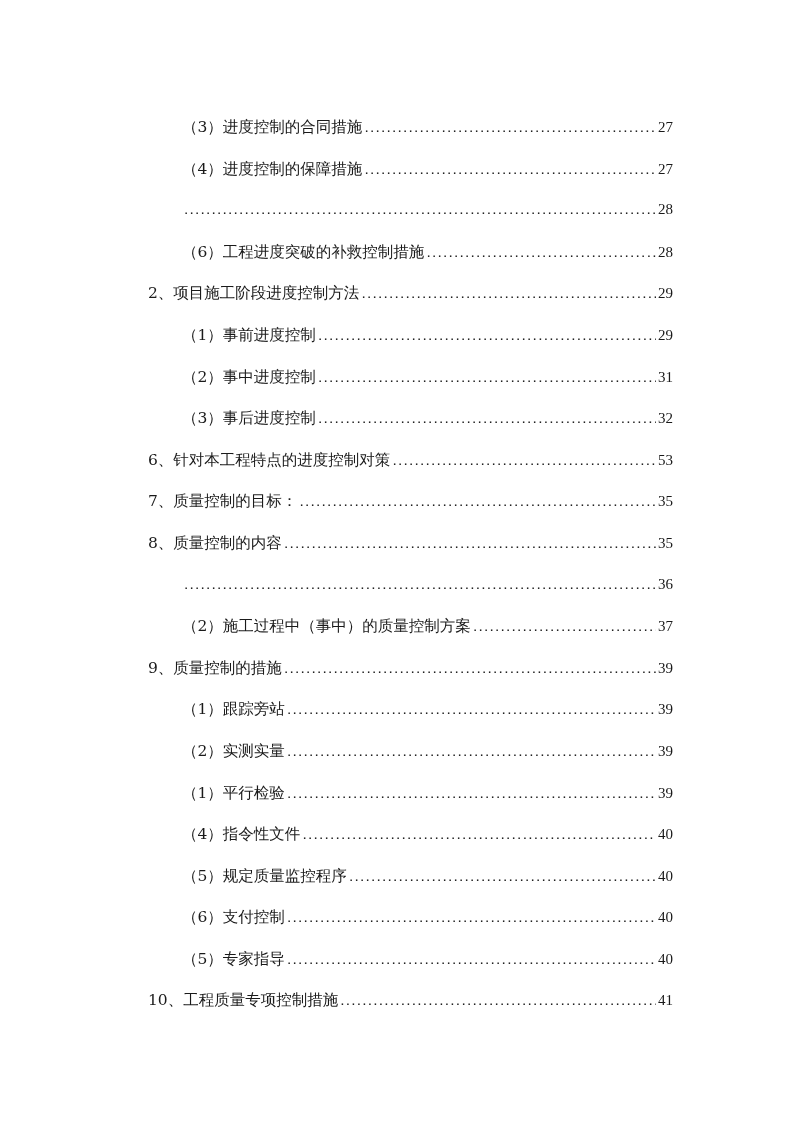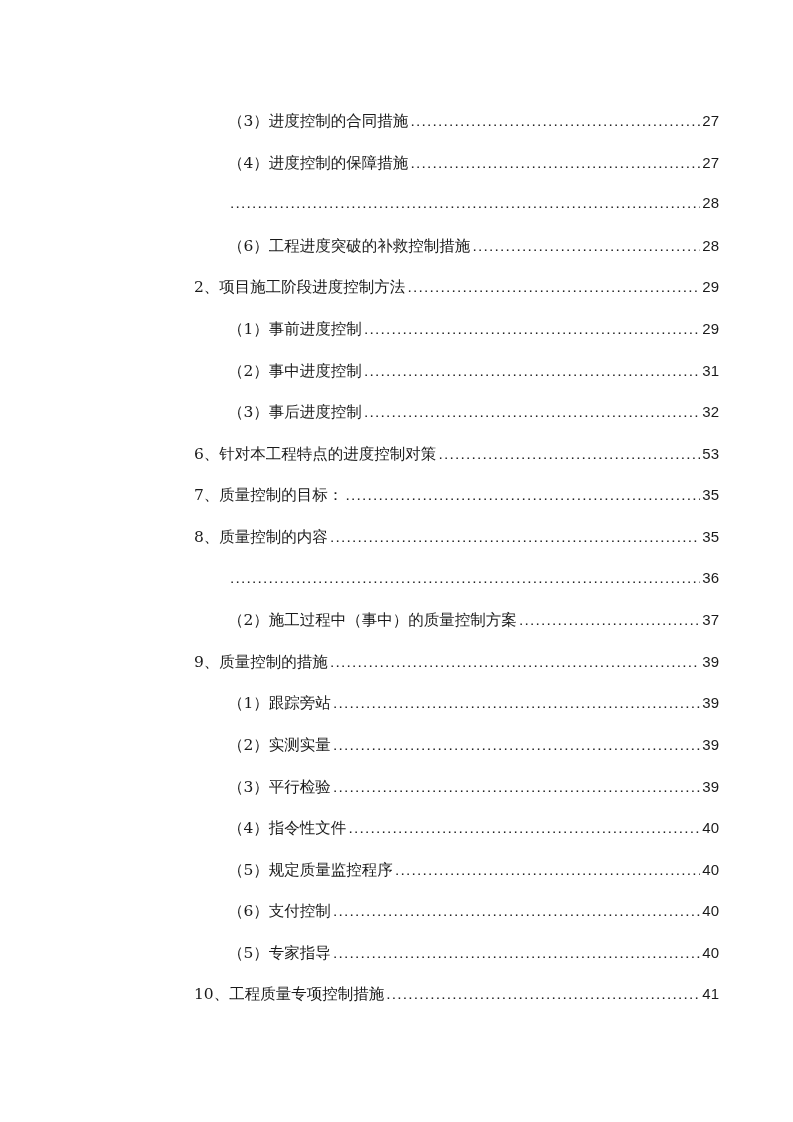--- a/index.html
+++ b/index.html
@@ -1,25 +1,25 @@
 <!DOCTYPE html>
 <html><head>
 <meta charset="utf-8">
 <style>
   html, body { margin: 0; padding: 0; background: #ffffff; }
   body { width: 793px; height: 1122px; position: relative; overflow: hidden;
          font-family: "DejaVu Serif", serif; color: #1a1a1a; }
-  .toc { position: absolute; left: 148px; top: 111px; width: 525px; margin-left: 46px; }
+  .toc { position: absolute; left: 148px; top: 117px; width: 525px; }
   .row { display: flex; align-items: baseline; height: 41.6px; font-size: 15.5px; }
   .row.sub { padding-left: 34px; }
   .label { white-space: nowrap; flex: none; }
   .dots { flex: 1 1 auto; overflow: hidden; white-space: nowrap; margin: 0 2px;
           font-family: "Liberation Sans", sans-serif; letter-spacing: 1.2px; color: #222; }
   .dots::before { content: "................................................................................................................................................................................................"; }
-  .page { flex: none; font-family: Liberation Sans, sans-serif; font-size: 15px; text-align: center; }
+  .page { flex: none; font-family: Liberation Serif, serif; font-size: 15px; text-align: center; }
 </style>
 </head>
 <body>
 
 <div class="toc">
   <div class="row sub">
       <span class="label">（3）进度控制的合同措施</span>
       <span class="dots"></span>
       <span class="page">27</span>
     </div>
@@ -90,21 +90,21 @@
       <span class="label">（1）跟踪旁站</span>
       <span class="dots"></span>
       <span class="page">39</span>
     </div>
   <div class="row sub">
       <span class="label">（2）实测实量</span>
       <span class="dots"></span>
       <span class="page">39</span>
     </div>
   <div class="row sub">
-      <span class="label">（3）平行检验</span>
+      <span class="label">（1）平行检验</span>
       <span class="dots"></span>
       <span class="page">39</span>
     </div>
   <div class="row sub">
       <span class="label">（4）指令性文件</span>
       <span class="dots"></span>
       <span class="page">40</span>
     </div>
   <div class="row sub">
       <span class="label">（5）规定质量监控程序</span>

